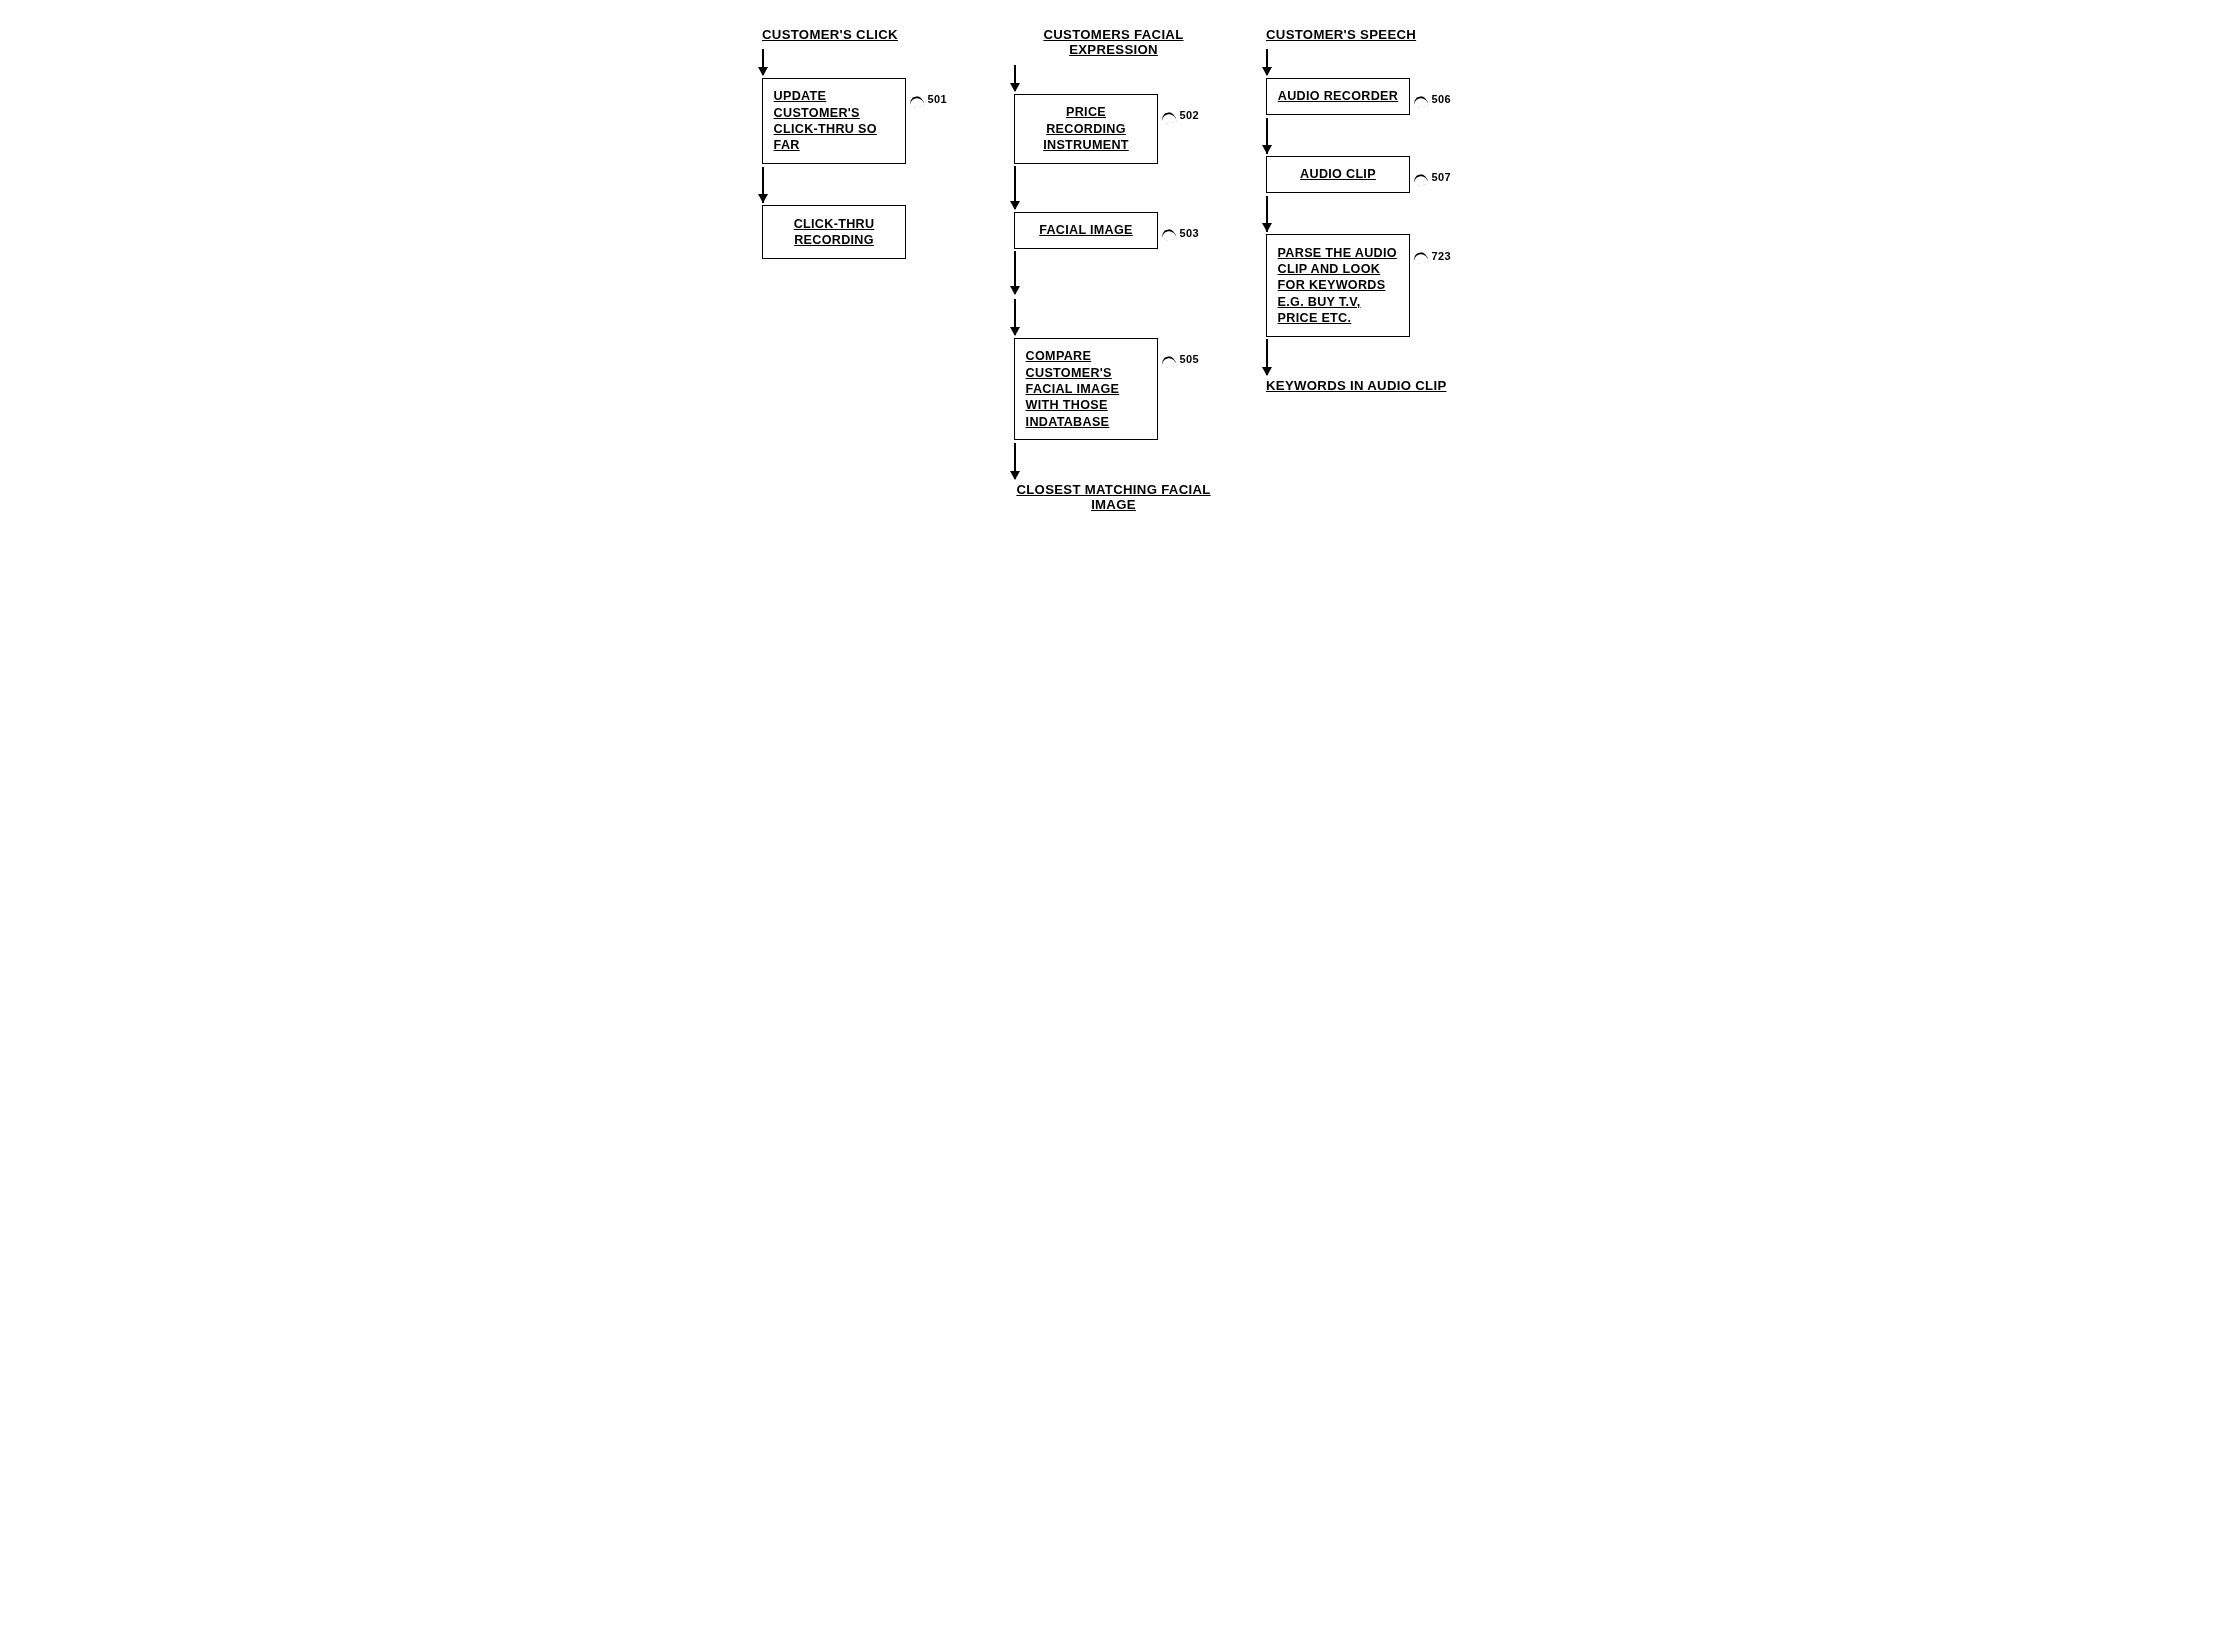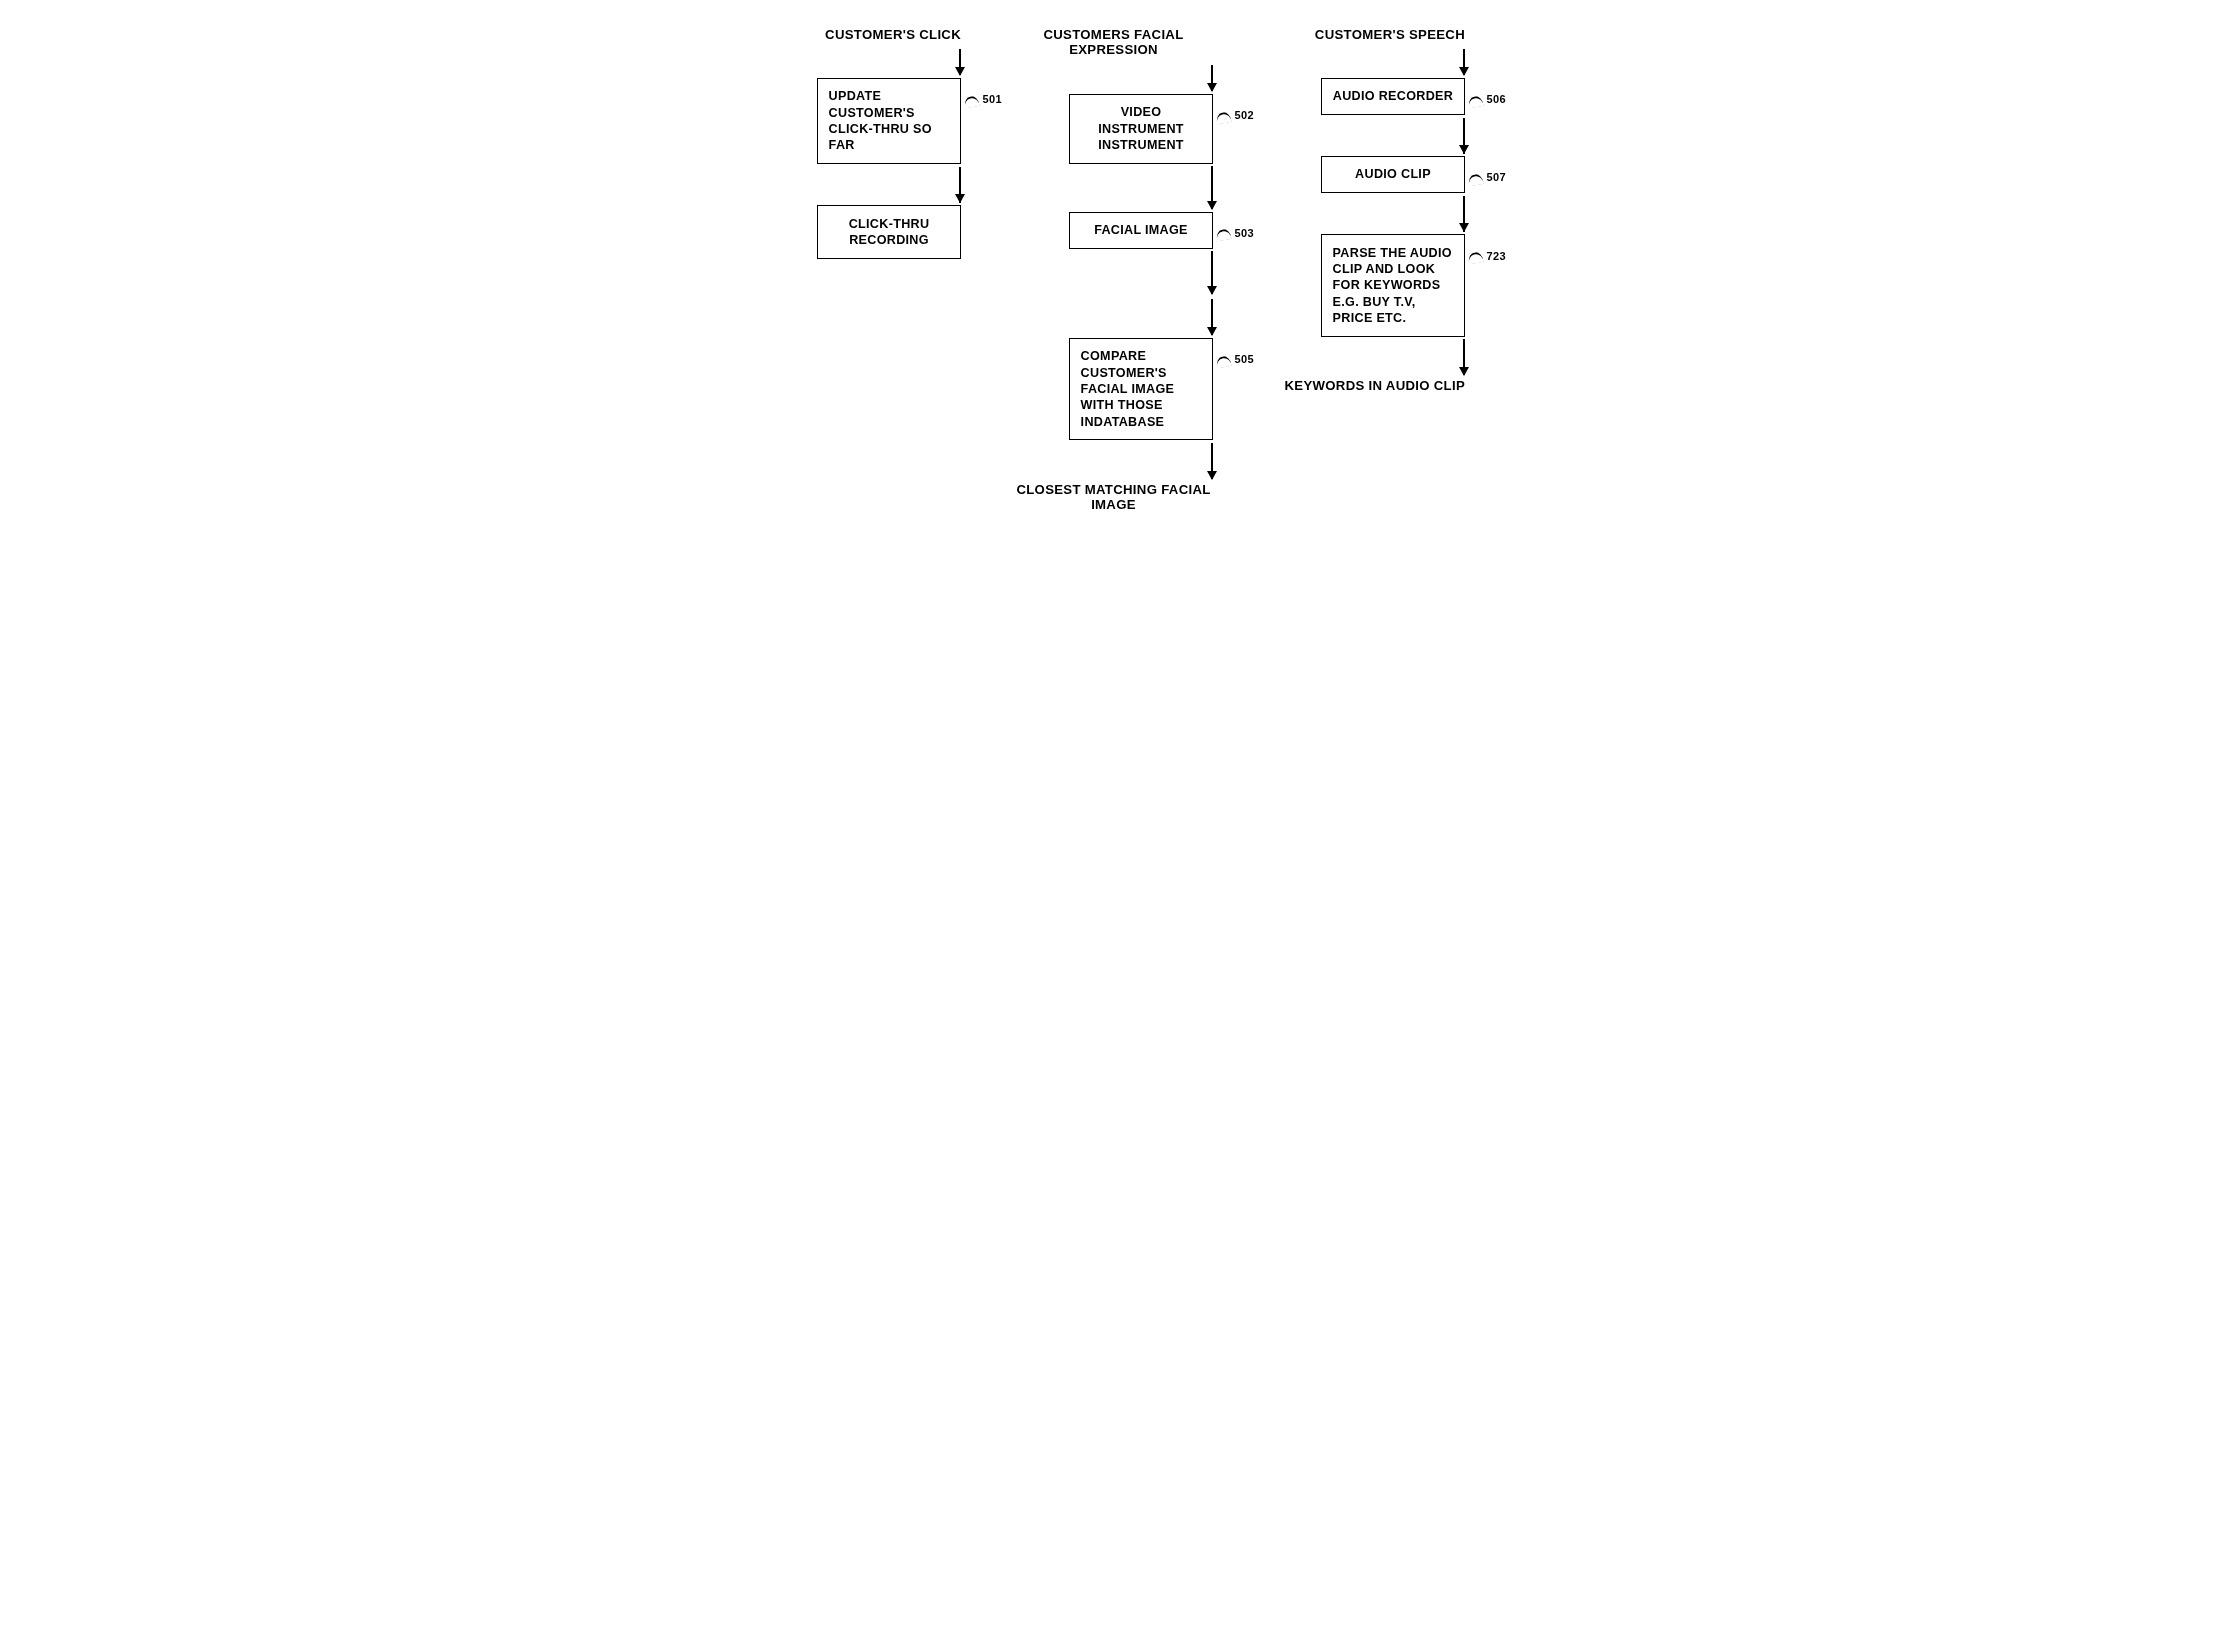--- a/index.html
+++ b/index.html
@@ -10,22 +10,23 @@
   }
   .diagram {
     display: flex;
     gap: 53px;
     align-items: flex-start;
     justify-content: center;
   }
   .column {
     display: flex;
     flex-direction: column;
-    align-items: flex-end;
+    align-items: flex-start;
     width: 199px;
+    text-decoration: underline;
   }
   .label {
     font-weight: bold;
     font-size: 13.2px;
     letter-spacing: 0.3px;
     text-align: center;
     margin-bottom: 4px;
     line-height: 1.2;
   }
   .box {
@@ -101,21 +102,21 @@
     <div class="arrow med"></div>
     <div class="box center-text">
       <span>CLICK-THRU RECORDING</span>
     </div>
   </div>
 
   <div class="column">
     <div class="label">CUSTOMERS FACIAL EXPRESSION</div>
     <div class="arrow short"></div>
     <div class="box center-text">
-      <span>VIDEO INSTRUMENT INSTRUMENT</span>
+      <span>PRICE RECORDING INSTRUMENT</span>
       <span class="ref">502</span>
     </div>
     <div class="arrow tall"></div>
     <div class="box center-text">
       <span>FACIAL IMAGE</span>
       <span class="ref">503</span>
     </div>
     <div class="arrow tall"></div>
     <div class="arrow med"></div>
     <div class="box">

